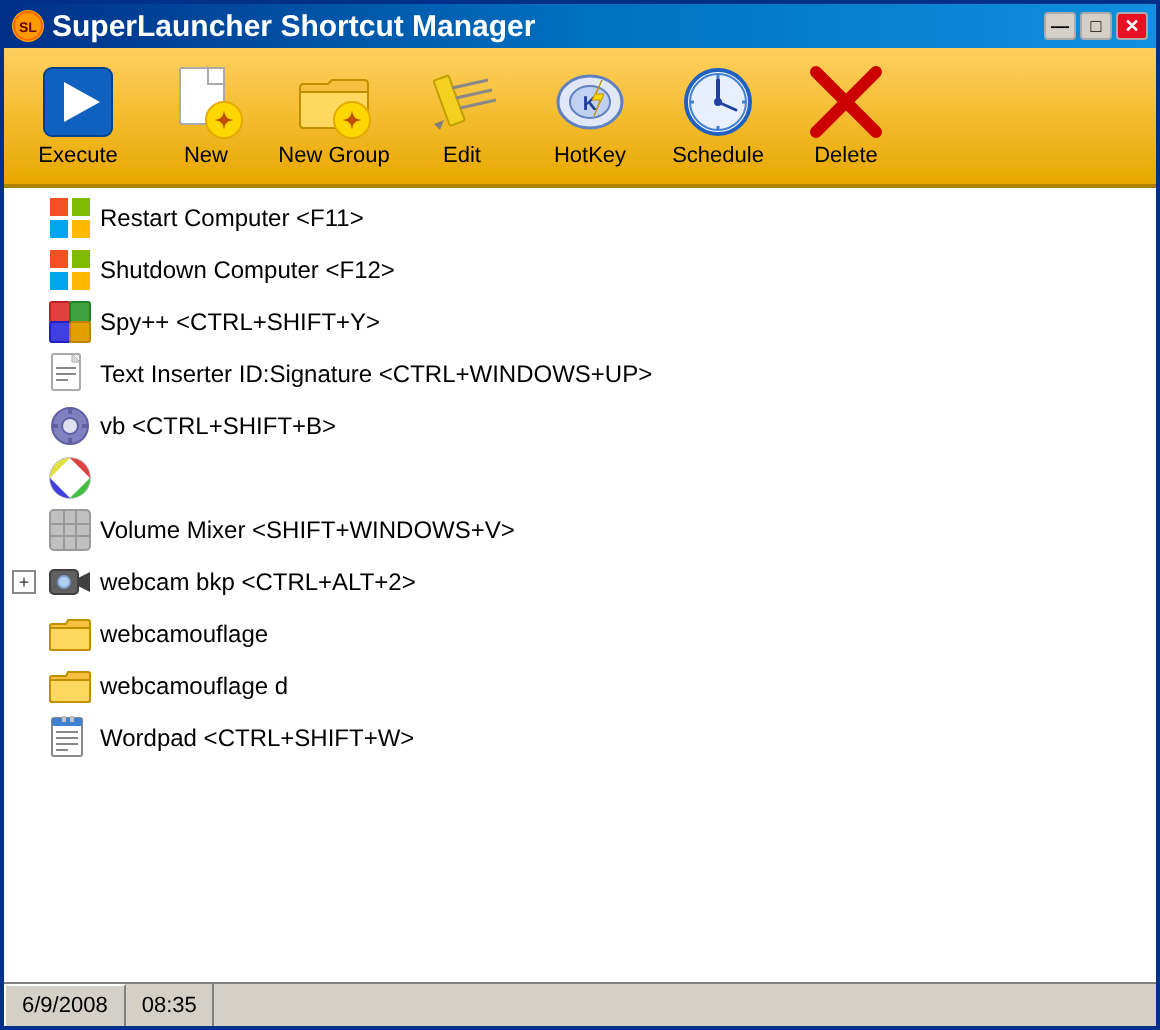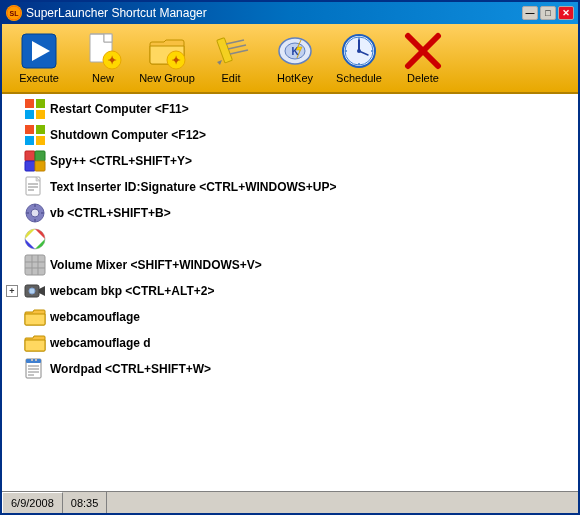--- a/index.html
+++ b/index.html
@@ -46,22 +46,22 @@
       display: flex;
       align-items: center;
       justify-content: center;
       font-size: 9px;
       color: #630;
       font-weight: bold;
     }
 
     .title-bar-text {
       color: white;
-      font-size: 12px;
-      font-weight: normal;
+      font-size: 15px;
+      font-weight: bold;
     }
 
     .title-bar-buttons {
       display: flex;
       gap: 2px;
     }
 
     .title-btn {
       width: 16px;
       height: 14px;
@@ -137,21 +137,20 @@
     }
 
     .list-item {
       display: flex;
       align-items: center;
       height: 26px;
       padding: 0 4px;
       cursor: default;
       gap: 4px;
       white-space: nowrap;
-      font-weight: bold;
     }
 
     .list-item-expand {
       width: 12px;
       height: 12px;
       border: 1px solid #888;
       display: flex;
       align-items: center;
       justify-content: center;
       font-size: 9px;

